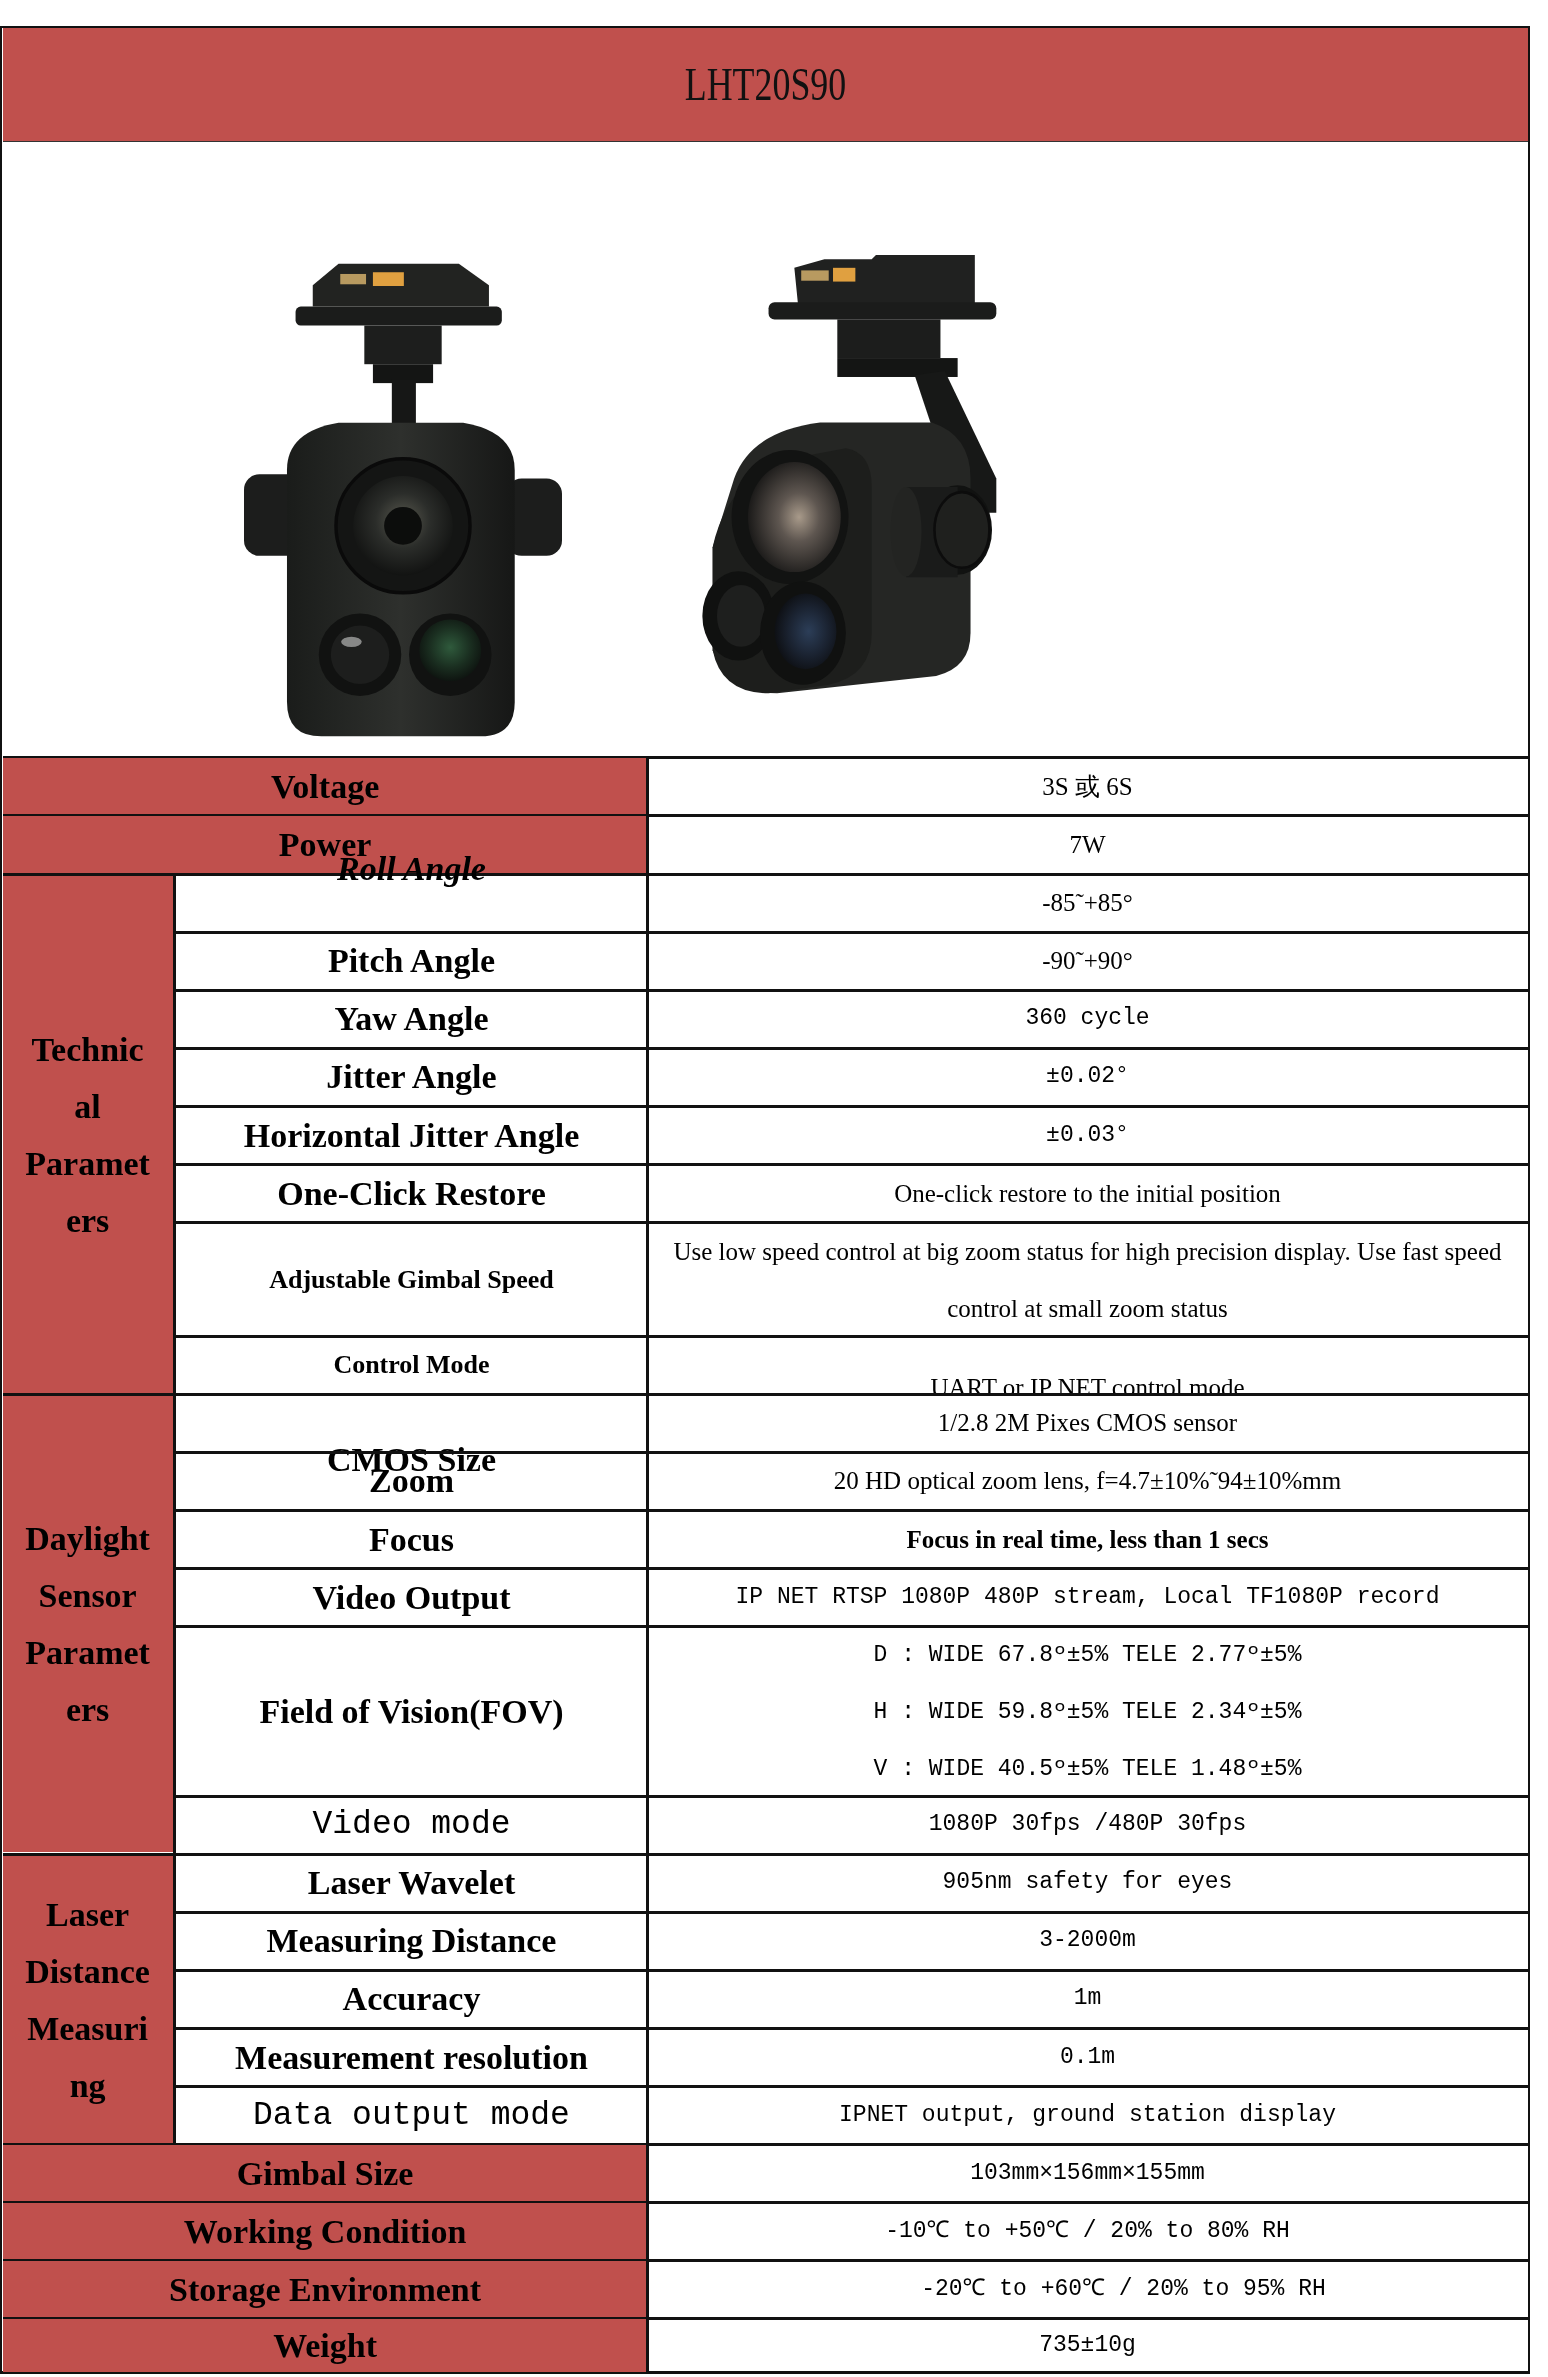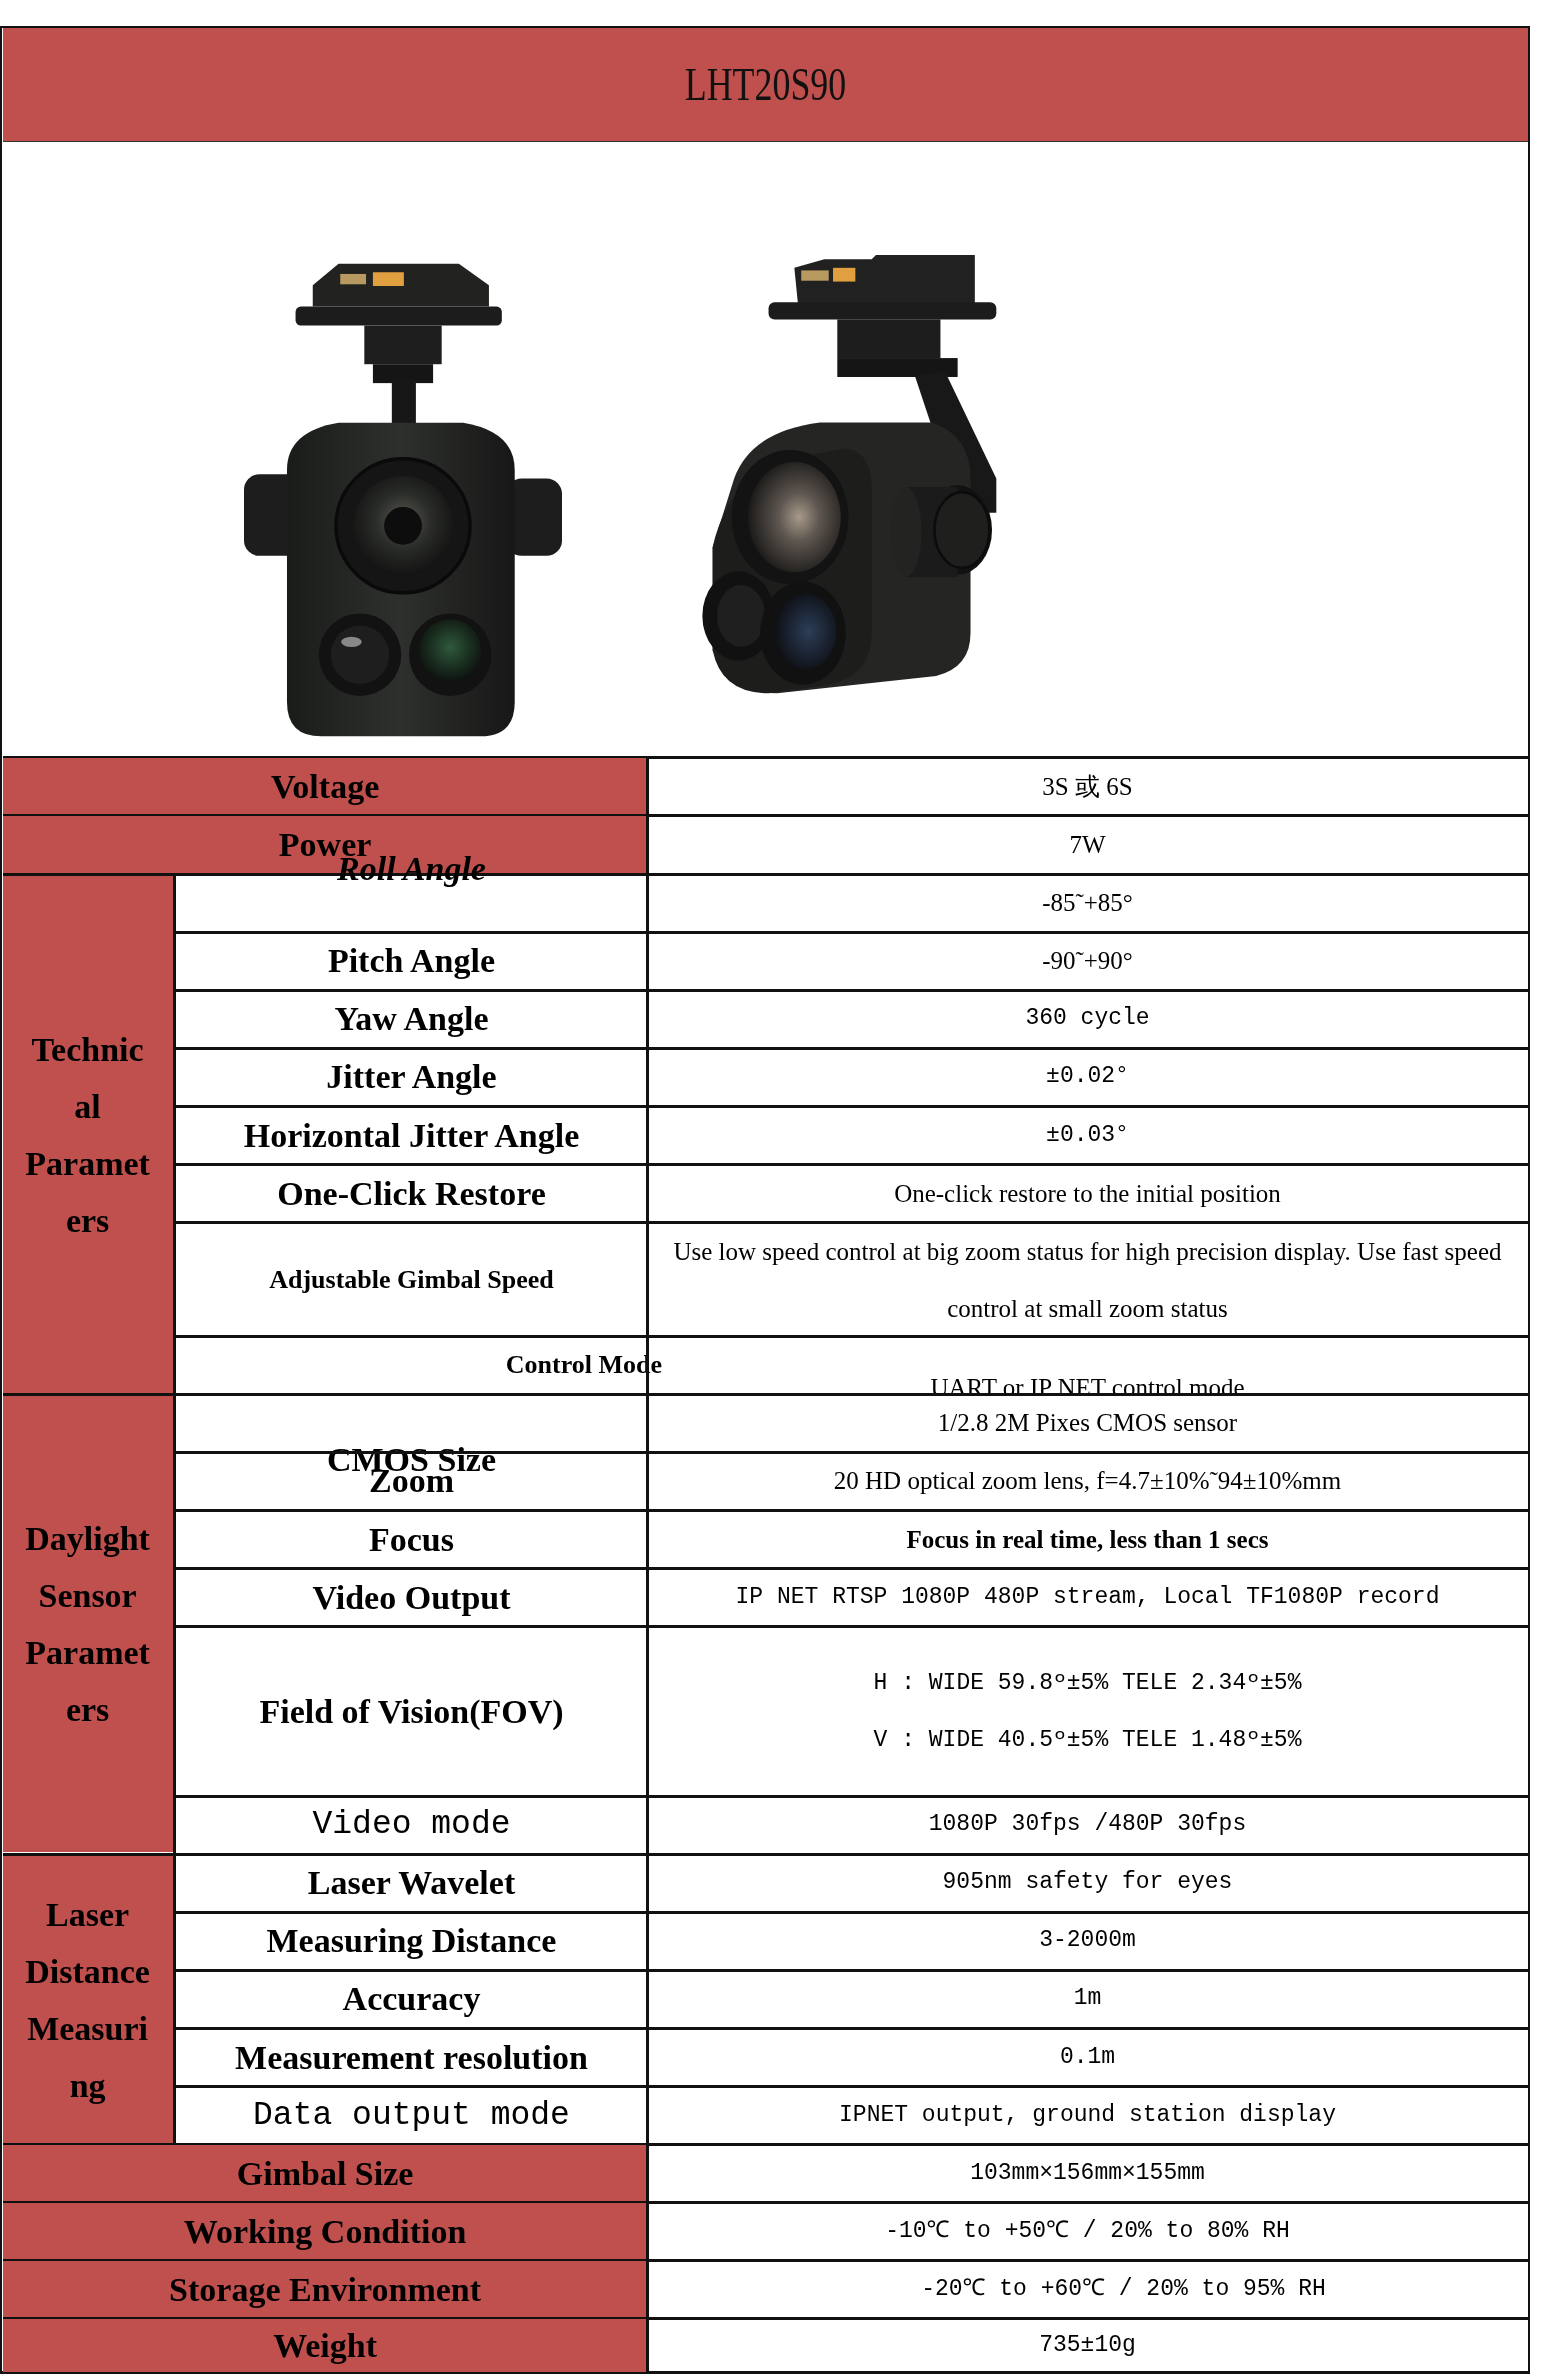--- a/index.html
+++ b/index.html
@@ -177,21 +177,21 @@
       <span class="val">One-click restore to the initial position</span>
     </div>
     <div class="hline" style="left: 175px; top: 1221px; width: 1353px;"></div>
     <div class="cell" style="left: 175px; top: 1223px; width: 473px; height: 114px;">
       <span class="lbl small">Adjustable Gimbal Speed</span>
     </div>
     <div class="cell" style="left: 648px; top: 1223px; width: 879px; height: 114px;">
       <span class="val multi">Use low speed control at big zoom status for high precision display. Use fast speed control at small zoom status</span>
     </div>
     <div class="hline" style="left: 175px; top: 1335px; width: 1353px;"></div>
-    <div class="cell" style="left: 189px; top: 1336px; width: 473px; height: 58px; justify-content: flex-end;">
+    <div class="cell" style="left: 175px; top: 1336px; width: 473px; height: 58px;">
       <span class="lbl small">Control Mode</span>
     </div>
     <div class="cell" style="left: 648px; top: 1336px; width: 879px; height: 58px; margin-top: 23px;">
       <span class="val">UART or IP NET control mode</span>
     </div>
     <div class="hline" style="left: 2.6px; top: 1393px; width: 1525px;"></div>
     <div class="cell red" style="left: 2.6px; top: 876px; width: 170px; height: 517px;">
       <div class="section-lbl">
         <div>Technic</div>
         <div>al</div>
@@ -226,20 +226,21 @@
     </div>
     <div class="cell" style="left: 648px; top: 1569px; width: 879px; height: 58px;">
       <span class="val mono">IP NET RTSP 1080P 480P stream, Local TF1080P record</span>
     </div>
     <div class="hline" style="left: 175px; top: 1625px; width: 1353px;"></div>
     <div class="cell" style="left: 175px; top: 1627px; width: 473px; height: 170px;">
       <span class="lbl">Field of Vision(FOV)</span>
     </div>
     <div class="cell" style="left: 648px; top: 1627px; width: 879px; height: 170px;">
       <div class="fov-lines val mono">
+        <div>D : WIDE 67.8º±5% TELE 2.77º±5%</div>
         <div>H : WIDE 59.8º±5% TELE 2.34º±5%</div>
         <div>V : WIDE 40.5º±5% TELE 1.48º±5%</div>
       </div>
     </div>
     <div class="hline" style="left: 175px; top: 1795px; width: 1353px;"></div>
     <div class="cell" style="left: 175px; top: 1796px; width: 473px; height: 58px;">
       <span class="lbl mono">Video mode</span>
     </div>
     <div class="cell" style="left: 648px; top: 1796px; width: 879px; height: 58px;">
       <span class="val mono">1080P 30fps /480P 30fps</span>

